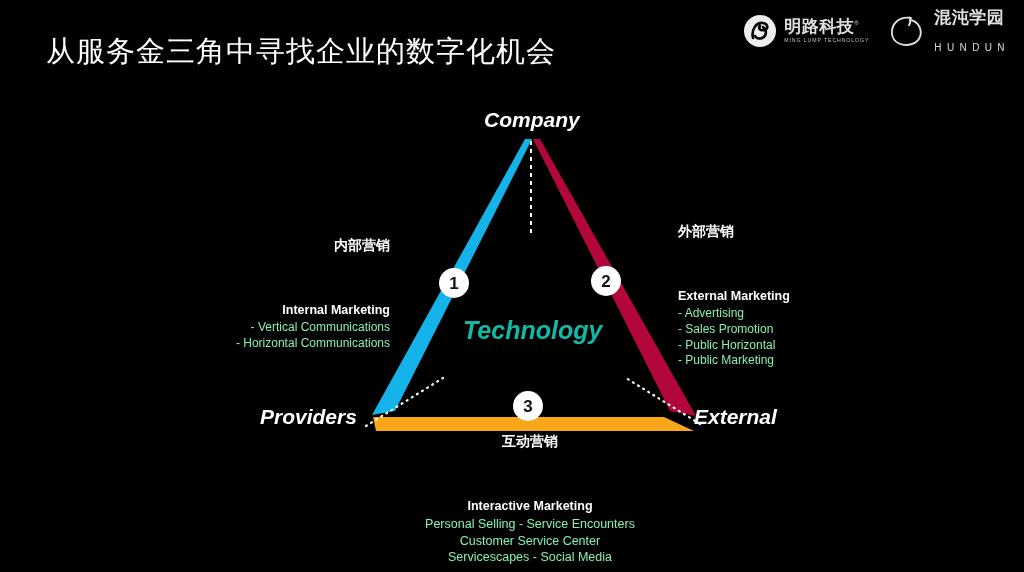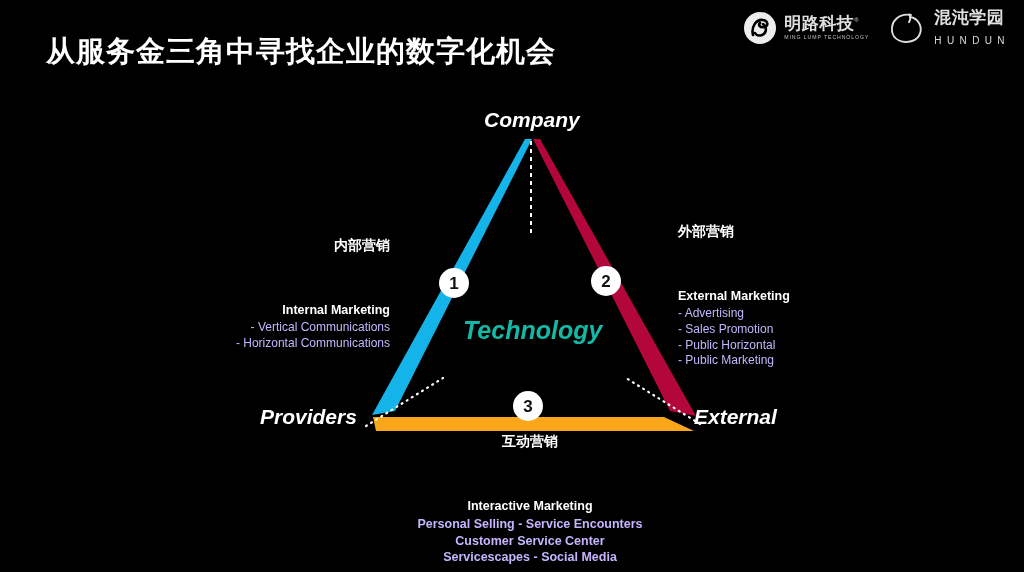--- a/index.html
+++ b/index.html
@@ -22,21 +22,21 @@
     top: 0; left: 0;
     width: 1024px;
     height: 86px;
   }
 
   #page-title {
     position: absolute;
     left: 46px;
     top: 32px;
     font-size: 29px;
-    font-weight: bold;
+    font-weight: normal;
     letter-spacing: 1px;
     color: #ffffff;
     white-space: nowrap;
   }
 
   #logo-bar {
     position: absolute;
     right: 14px;
     top: 9px;
     display: flex;
@@ -75,21 +75,21 @@
     font-size: 5.2px;
     color: #cfcfcf;
     letter-spacing: .9px;
     margin-top: 3px;
     white-space: nowrap;
   }
 
   .logo-en.wide {
     font-size: 10px;
     letter-spacing: 5.4px;
-    margin-top: 10px;
+    margin-top: 17px;
     color: #e8e8e8;
   }
 
   .logo-reg {
     font-size: 6px;
     vertical-align: super;
     color: #bdbdbd;
   }
 
   
@@ -165,29 +165,29 @@
   .anno .anno-en {
     font-size: 12.5px;
     font-weight: bold;
     color: #ffffff;
     margin-bottom: 2px;
     margin-top: 48px;
   }
   .anno .anno-item {
     font-size: 12px;
     font-weight: normal;
-    color: #c4b5fd;
+    color: #86efac;
   }
 
   #anno-internal { left: 178px; top: 150px; text-align: right; width: 212px; }
   #anno-external { left: 678px; top: 136px; text-align: left;  width: 230px; }
   #anno-interactive {
     left: 404px; top: 346px; width: 252px; text-align: center;
   }
-  #anno-interactive .anno-item { font-size: 12.5px; font-weight: bold; }
+  #anno-interactive .anno-item { font-size: 12.5px; }
 </style>
 </head>
 <body>
 
 <div id="slide-header">
 
   <div id="page-title">从服务金三角中寻找企业的数字化机会</div>
 
   <div id="logo-bar">
 

